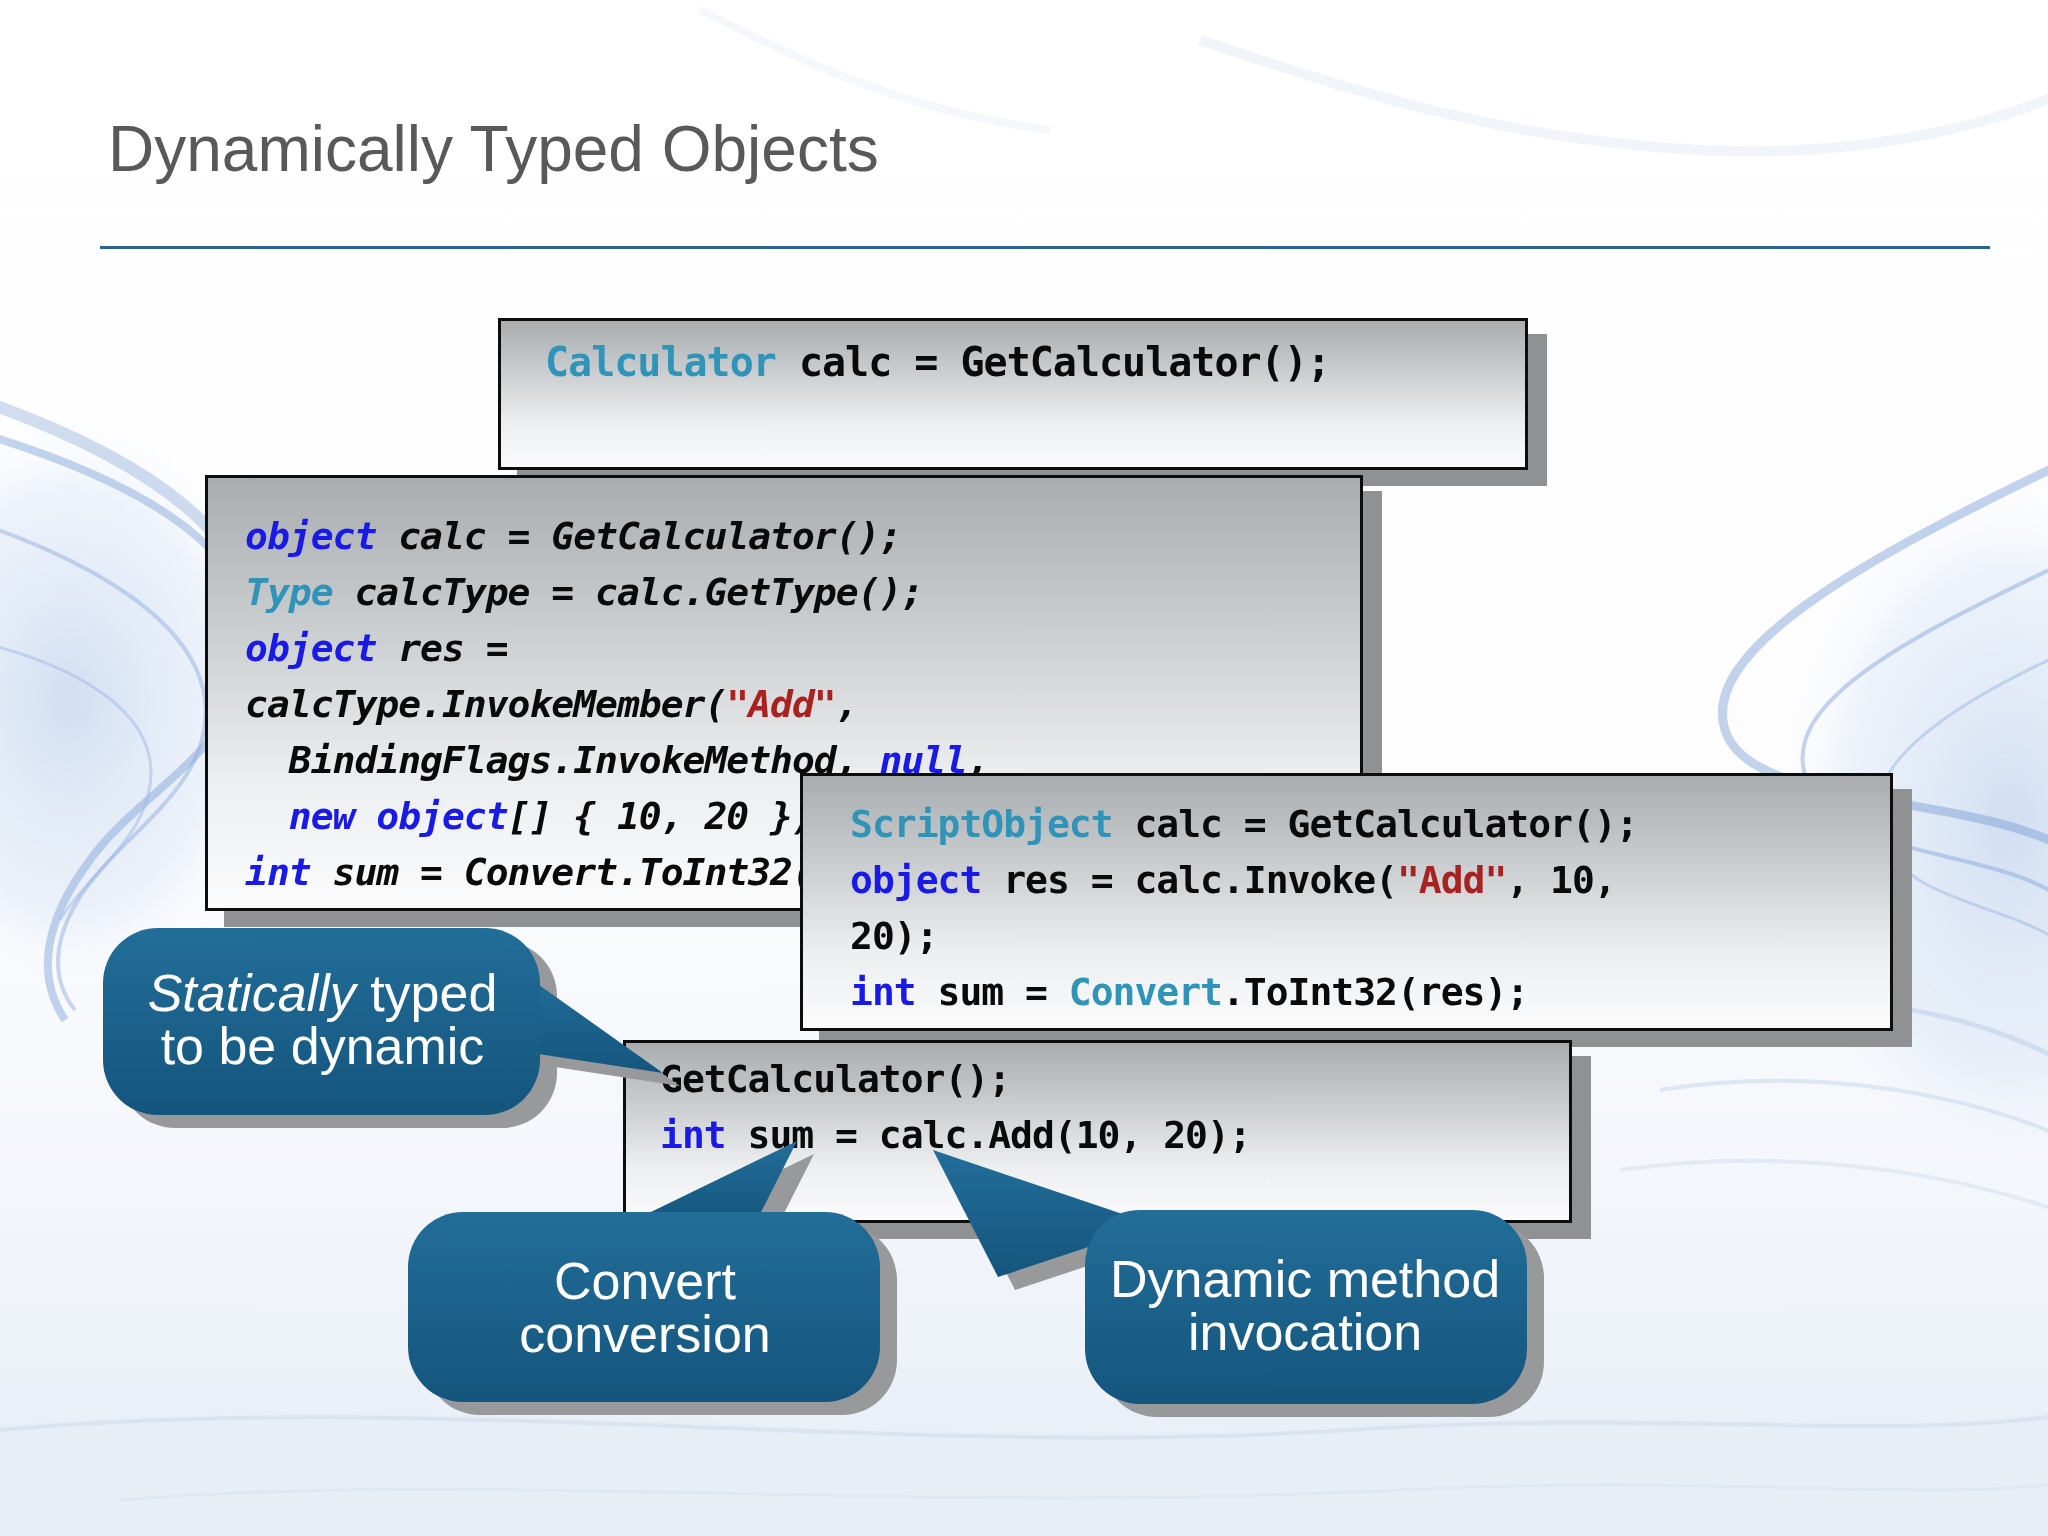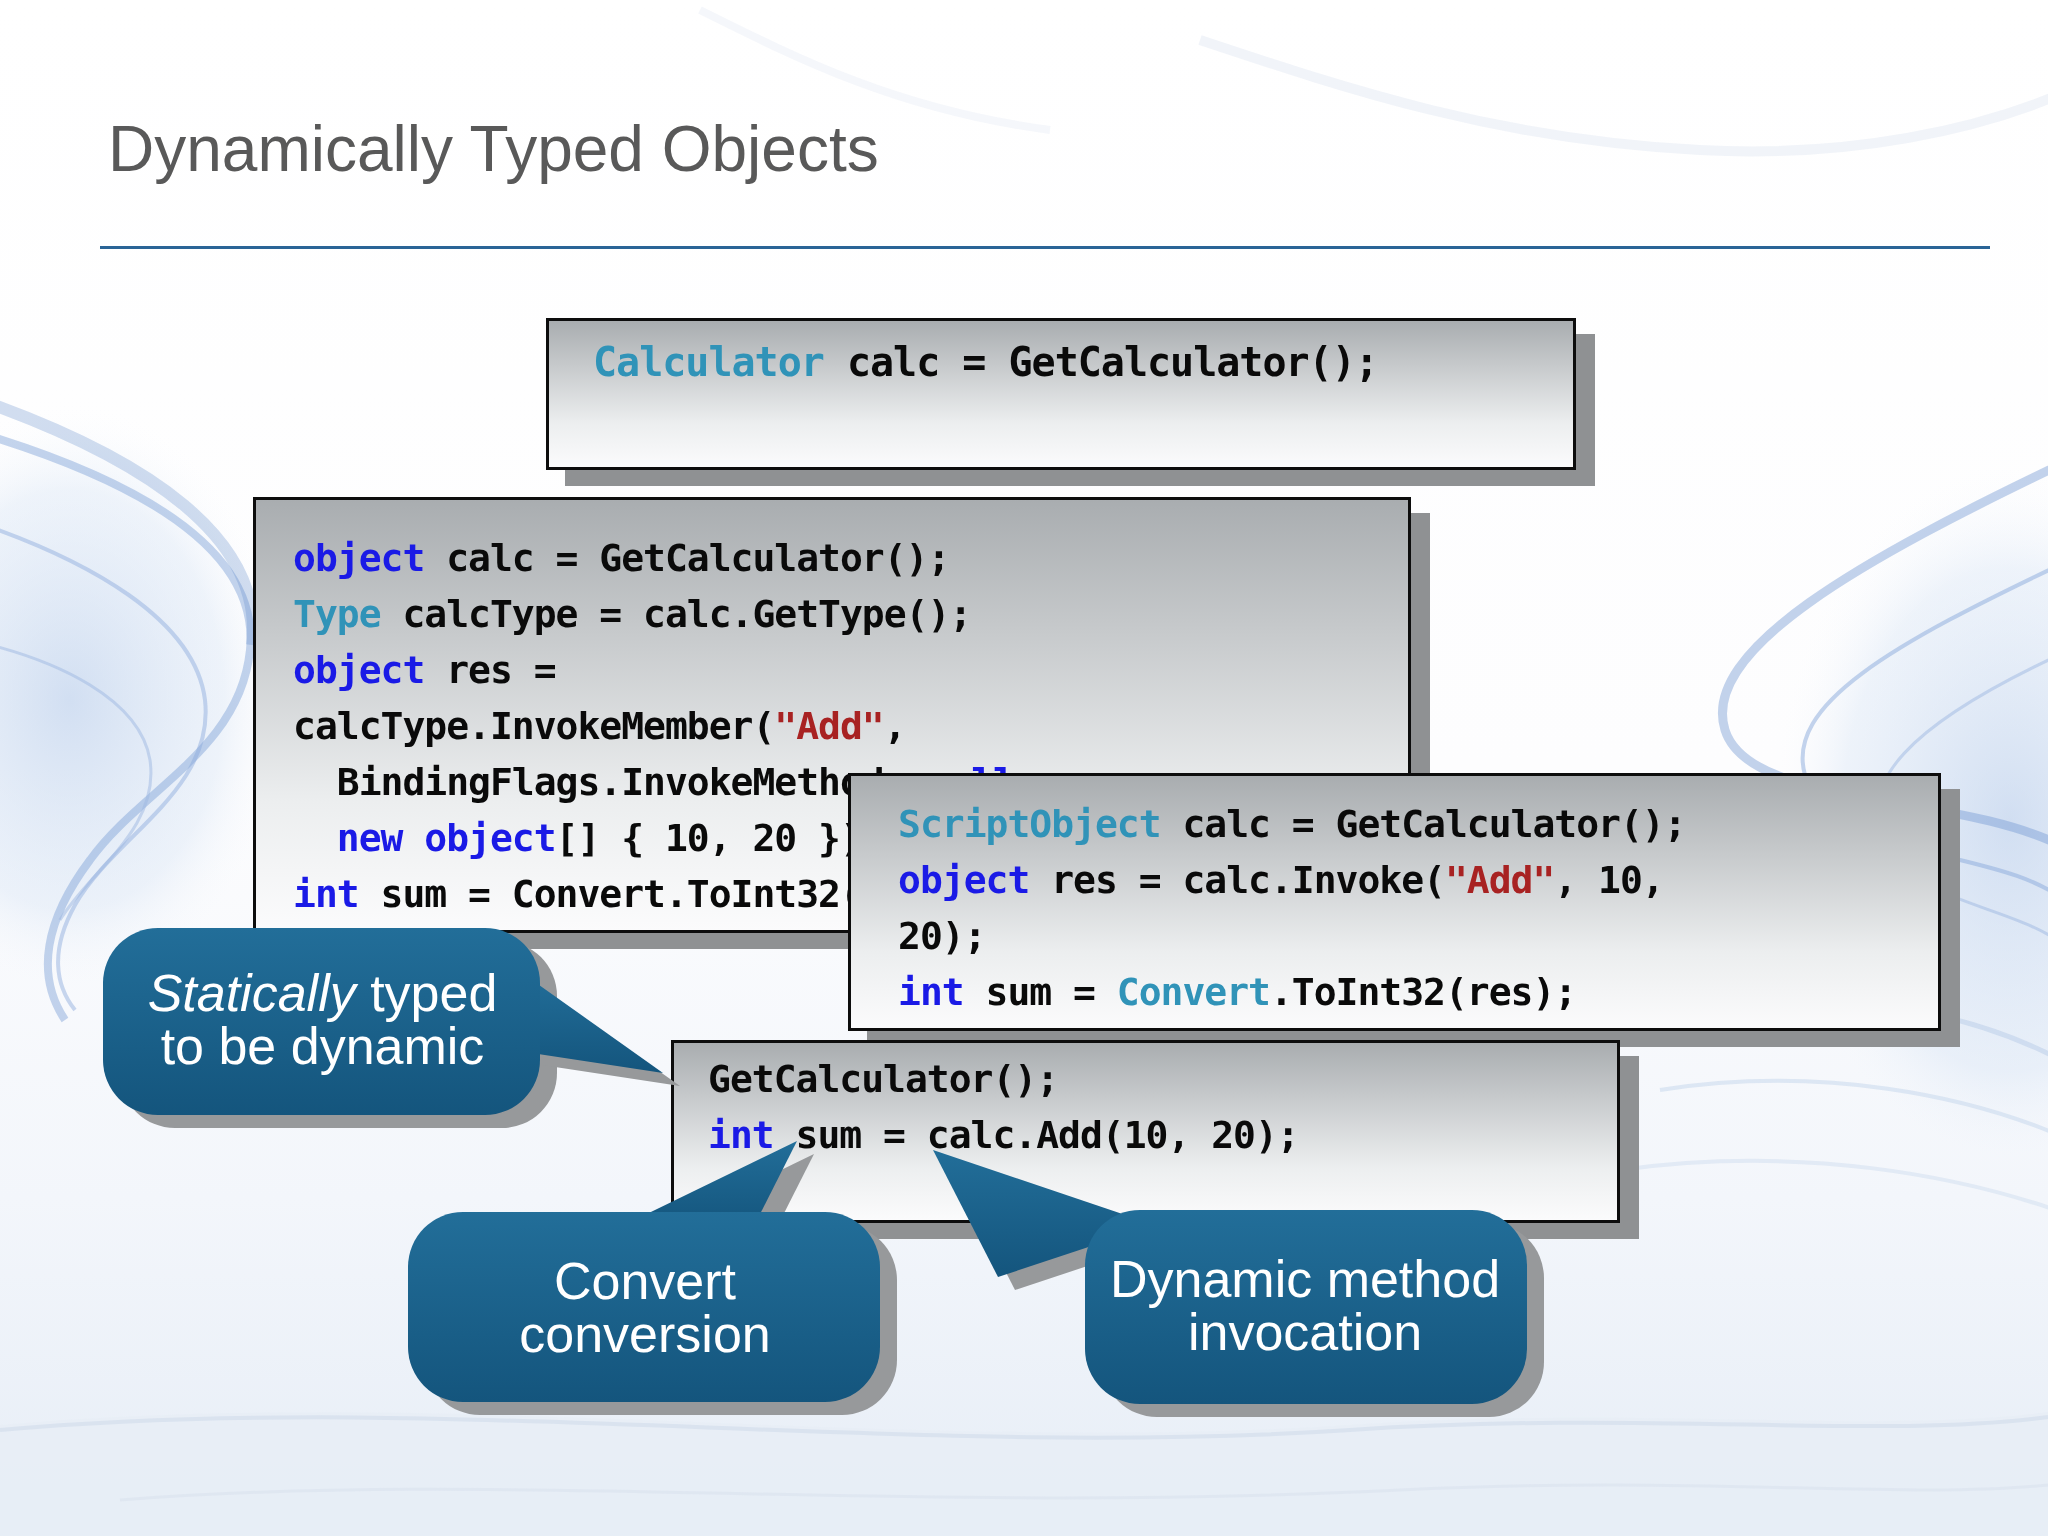--- a/index.html
+++ b/index.html
@@ -16,30 +16,30 @@
   }
   .title-rule{position:absolute;left:100px;top:246px;width:1890px;height:3px;background:#2a6496;}
 
   .code-box{
     position:absolute;box-sizing:border-box;
     border:3px solid #0d0d0d;
     background:linear-gradient(180deg,#a9adb0 0%,#c6c9cb 30%,#eceeef 70%,#fbfbfc 100%);
     box-shadow:19px 16px 0 0 #8f9193;
     font-family:"DejaVu Sans Mono","Liberation Mono",monospace;
     font-weight:bold;letter-spacing:-1px;color:#0a0a0a;
-    white-space:pre;overflow:hidden;margin-left:48px;
+    white-space:pre;overflow:hidden;
   }
   .code-line{white-space:pre;}
   .tok-plain{color:#0a0a0a;}
   .tok-kw{color:#1a1ae6;}
   .tok-type{color:#3093b8;}
   .tok-str{color:#a82222;}
 
   .box-calculator{left:498px;top:318px;width:1030px;height:152px;font-size:40px;line-height:62px;padding:10px 0 0 44px;}
-  .box-reflection{left:205px;top:497px;width:1158px;height:436px;font-size:38px;line-height:56px;padding:30px 0 0 37px;}
+  .box-reflection{left:205px;top:475px;width:1158px;height:436px;font-size:38px;line-height:56px;padding:30px 0 0 37px;font-style:italic;}
   .box-scriptobject{left:800px;top:773px;width:1093px;height:258px;font-size:38px;line-height:56px;padding:20px 0 13px 47px;}
   .box-dynamic{left:623px;top:1040px;width:949px;height:183px;font-size:38px;line-height:56px;padding:8px 0 0 34px;}
 
   .callout-text{
     position:absolute;display:flex;align-items:center;justify-content:center;text-align:center;
     color:#ffffff;font-size:52px;line-height:53px;font-weight:400;
   }
   .callout-text .em{font-style:italic;}
   .ct-static{left:120px;top:945px;width:405px;height:150px;}
   .ct-conversion{left:455px;top:1240px;width:380px;height:135px;}

